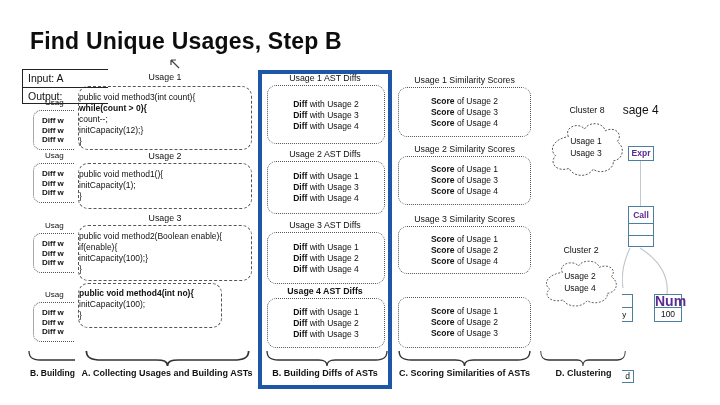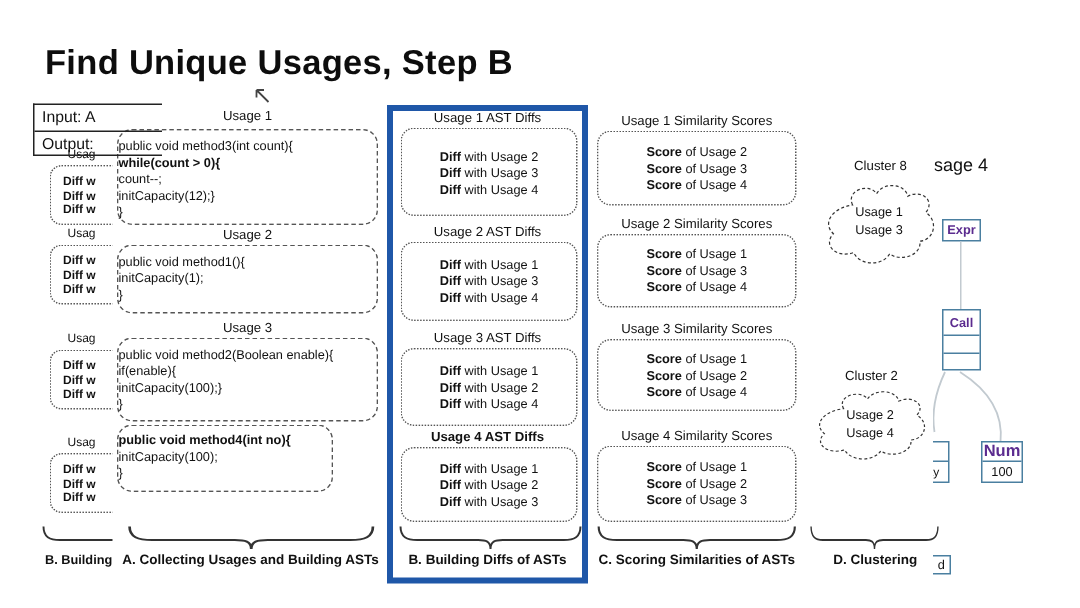--- a/index.html
+++ b/index.html
@@ -76,21 +76,21 @@
   </div>
   <svg class="abs z0" style="left:618px;top:247px;" width="70" height="50" viewBox="0 0 70 50">
     <path d="M22,1 Q52,20 49,48" stroke="#c2cad0" fill="none" stroke-width="1.2"></path>
     <path d="M12,1 Q2,22 5,41" stroke="#c2cad0" fill="none" stroke-width="1.2"></path>
   </svg>
   <div class="abs z0 astbox" style="left:603px;top:294px;width:30px;height:28px;">
     <div style="height:12px;"></div>
     <div style="height:13px;line-height:13px;border-top:1.5px solid #4a7fa0;font-size:8px;">acity</div>
   </div>
   <div class="abs z0 astbox" style="left:654px;top:294px;width:28px;height:28px;">
-    <div class="purple" style="height:12px;line-height:12px;font-size:11px;">Num</div>
+    <div class="purple" style="height:12px;line-height:12px;font-size:14px;">Num</div>
     <div style="height:13px;line-height:13px;border-top:1.5px solid #4a7fa0;font-size:8.5px;">100</div>
   </div>
   <div class="abs z0 astbox" style="left:621px;top:370px;width:13px;height:13px;line-height:11px;font-size:8.5px;">d</div>
 
   <div class="abs z1" style="left:75px;top:58px;width:547px;height:340px;background:#ffffff;"></div>
 
   <div class="abs z2 coltitle" style="left:78px;top:72px;width:174px;">Usage 1</div>
   <div class="abs z2 codebox" style="left:78px;top:86px;width:174px;height:64px;">
     <div>public void method3(int count){</div>
     <div class="bld">while(count &gt; 0){</div>
@@ -163,21 +163,20 @@
     <div><span class="bld">Score</span><span> of Usage 1</span></div>
     <div><span class="bld">Score</span><span> of Usage 3</span></div>
     <div><span class="bld">Score</span><span> of Usage 4</span></div>
   </div>
   <div class="abs z2 coltitle" style="left:398px;top:214px;width:133px;">Usage 3 Similarity Scores</div>
   <div class="abs z2 dotbox" style="left:398px;top:226px;width:133px;height:48px;padding-top:7px;">
     <div><span class="bld">Score</span><span> of Usage 1</span></div>
     <div><span class="bld">Score</span><span> of Usage 2</span></div>
     <div><span class="bld">Score</span><span> of Usage 4</span></div>
   </div>
-  <div class="abs z2 coltitle" style="left:398px;top:285px;width:133px;">Usage 4 Similarity Scores</div>
   <div class="abs z2 dotbox" style="left:398px;top:297px;width:133px;height:51px;padding-top:8px;">
     <div><span class="bld">Score</span><span> of Usage 1</span></div>
     <div><span class="bld">Score</span><span> of Usage 2</span></div>
     <div><span class="bld">Score</span><span> of Usage 3</span></div>
   </div>
   <svg class="abs z2" style="left:398px;top:349px;" width="133" height="18" viewBox="0 0 120 18" preserveAspectRatio="none">
     <path d="M1,2 C1,9 5,11 12,11 L52,11 C57,11 60,12 60,17 C60,12 63,11 68,11 L108,11 C115,11 119,9 119,2" stroke="#333" fill="none" stroke-width="1.3"></path>
   </svg>
   <div class="abs z2 caption" style="left:378px;top:368px;width:173px;">C. Scoring Similarities of ASTs</div>
 

